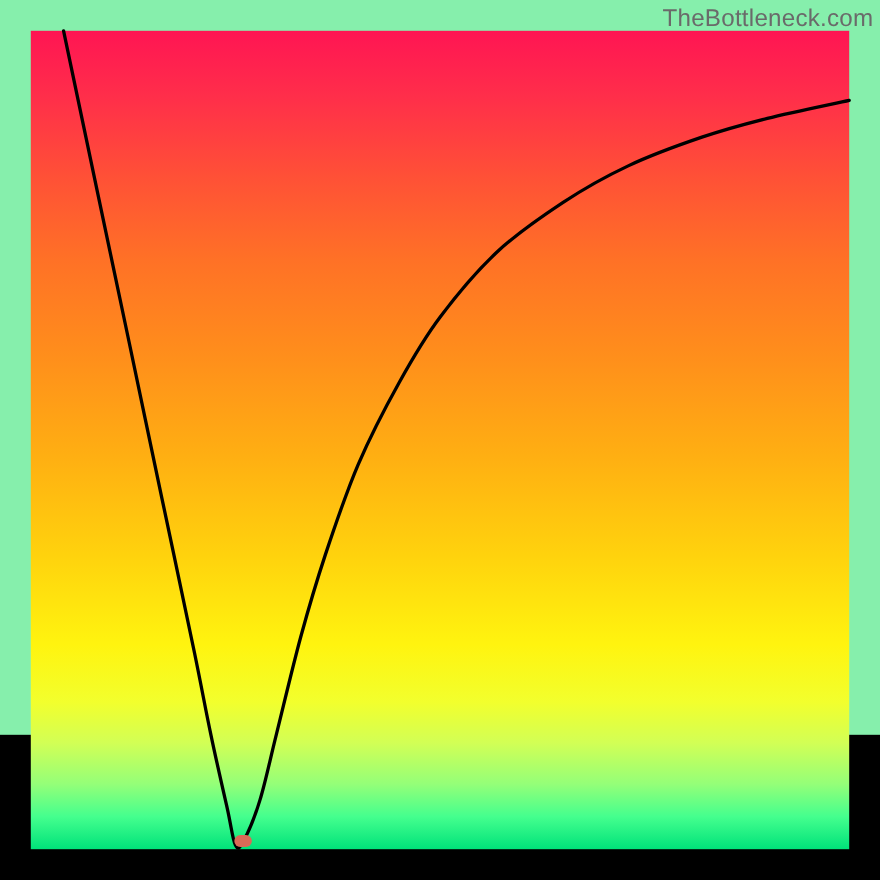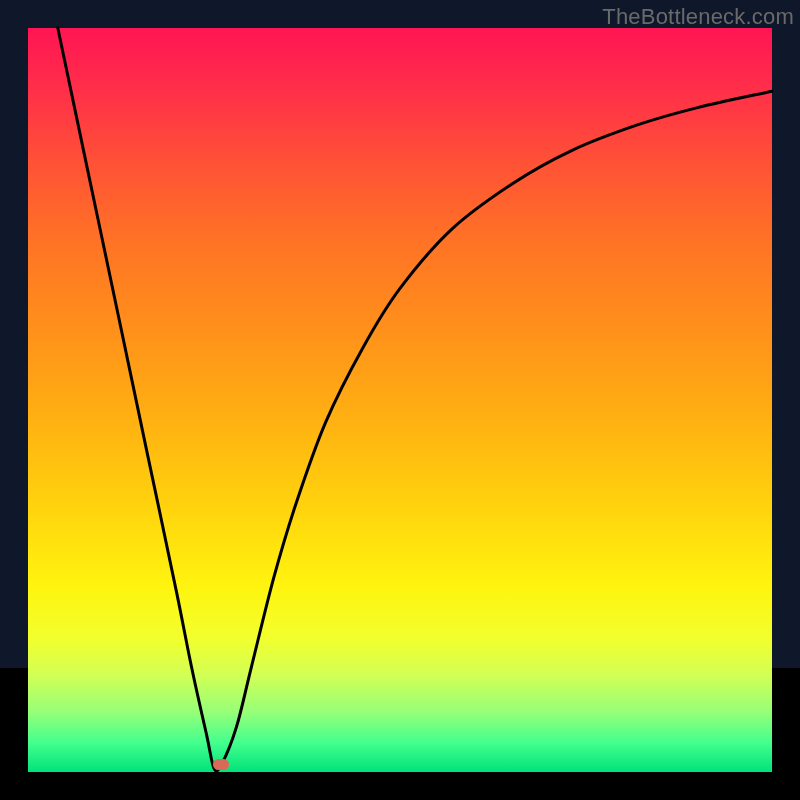--- a/index.html
+++ b/index.html
@@ -9,21 +9,21 @@
     height: 800px;
     background: #000;
     overflow: hidden;
   }
   .frame {
     position: absolute;
     left: 0;
     top: 0;
     width: 800px;
     height: 668px;
-    background: #0f172a;
+    background: #86efac;
   }
   .plot-area {
     position: absolute;
     left: 28px;
     top: 28px;
     width: 744px;
     height: 744px;
     
     background: linear-gradient(to bottom,
       #ff1553 0%,

